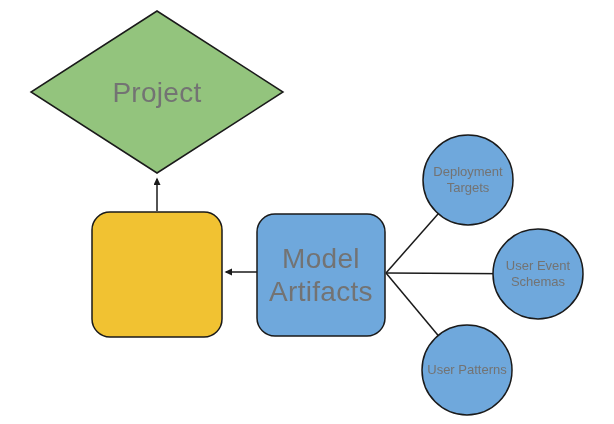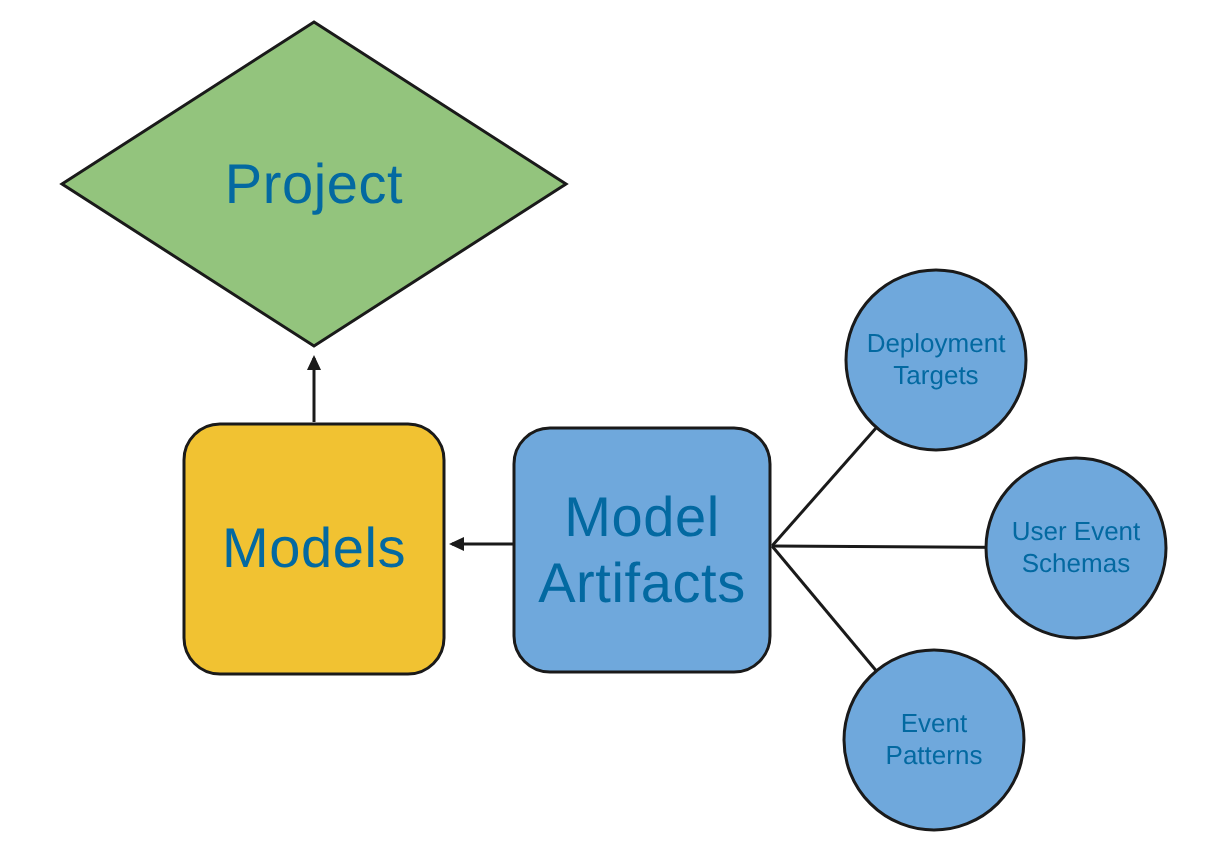--- a/index.html
+++ b/index.html
@@ -26,21 +26,21 @@
   .connector {
     stroke: #1a1a1a;
     stroke-width: 1.5;
     fill: none;
   }
   .arrowhead { fill: #1a1a1a; }
   .node-label {
     position: absolute;
     transform: translate(-50%, -50%);
     text-align: center;
-    color: #0369a1;
+    color: #737373;
     pointer-events: none;
     white-space: normal;
   }
   .label-lg {
     font-size: 28px;
     line-height: 33px;
     letter-spacing: 0.3px;
   }
   .label-sm {
     font-size: 13px;
@@ -75,23 +75,22 @@
 
     <circle class="shape" cx="468" cy="180" r="45" fill="#6fa8dc"></circle>
 
     <circle class="shape" cx="538" cy="274" r="45" fill="#6fa8dc"></circle>
 
     <circle class="shape" cx="467" cy="370" r="45" fill="#6fa8dc"></circle>
   </svg>
 
   <div class="node-label label-lg w-wide" style="left:157px; top:92px;">Project</div>
 
-  <div class="node-label label-lg w-wide" style="left:157px; top:274px;">Models</div>
 
   <div class="node-label label-sm w-circle" style="left:468px; top:180px;">Deployment Targets</div>
 
   <div class="node-label label-lg" style="left:321px; top:275px; width:120px;">Model Artifacts</div>
 
   <div class="node-label label-sm w-circle" style="left:538px; top:274px;">User Event Schemas</div>
 
-  <div class="node-label label-sm w-circle" style="left:467px; top:370px;">Event Patterns</div>
+  <div class="node-label label-sm w-circle" style="left:467px; top:370px;">User Patterns</div>
 
 </div>
 
 </body></html>

